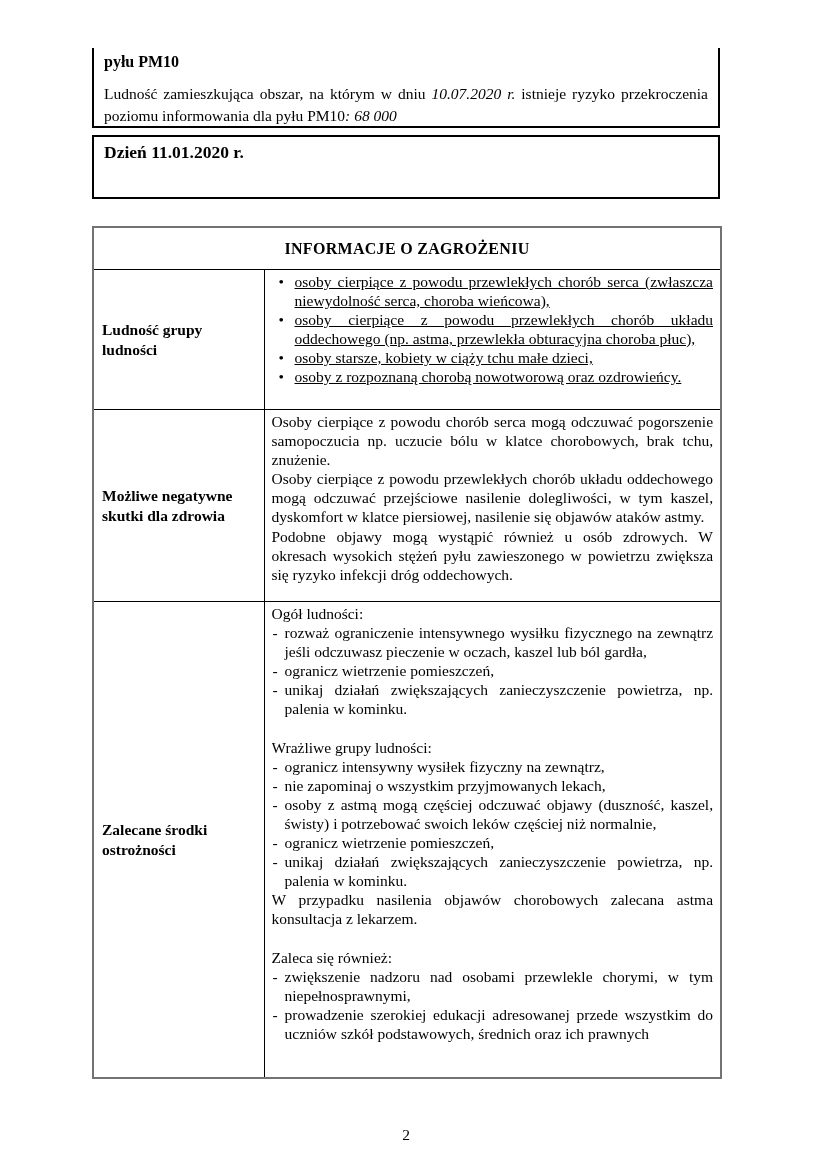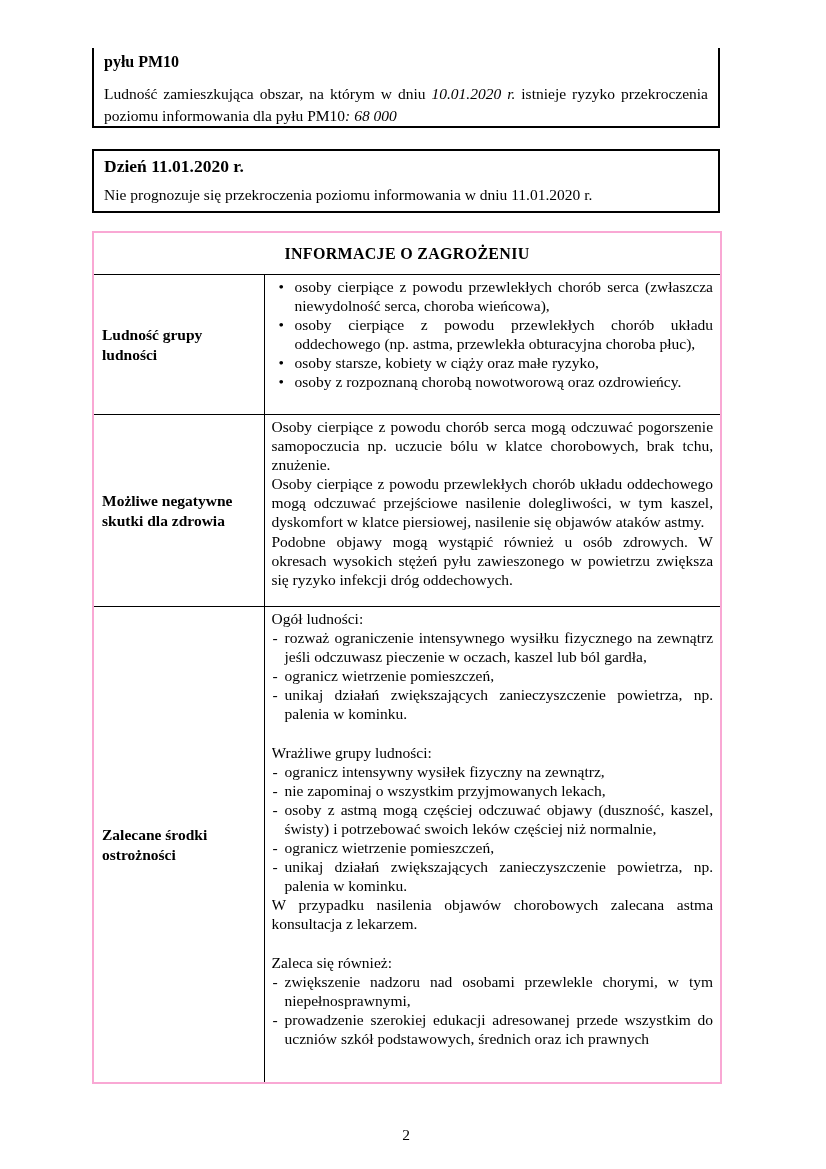--- a/index.html
+++ b/index.html
@@ -18,95 +18,94 @@
     box-sizing:border-box;width:628px;height:80px;
     border:2px solid #000;border-top:none;
     padding:2px 10px 6px 10px;overflow:hidden;
   }
   .box1-title{margin:2px 0 0 0;font-weight:bold;font-size:16px;line-height:20px;}
   .box1-para{margin:11px 0 0 0;font-size:15.5px;line-height:21.5px;text-align:justify;}
 
   
   .box2{
     box-sizing:border-box;width:628px;height:64px;
-    border:2px solid #000;margin-top:21px;
+    border:2px solid #000;margin-top:7px;
     padding:3px 10px 6px 10px;overflow:hidden;
   }
   .box2-title{margin:1px 0 0 0;font-weight:bold;font-size:17.5px;line-height:22px;}
   .box2-para{margin:8px 0 0 0;font-size:15.5px;line-height:20px;}
 
   
   table.hazard{
     border-collapse:collapse;table-layout:fixed;
-    width:628px;margin-top:18px;
-    border:2px solid #f9a8d4;
+    width:628px;margin-top:27px;
+    border:2px solid #737373;
     font-size:15.5px;line-height:19.1px;
   }
   table.hazard th,table.hazard td{border:1px solid #000;vertical-align:middle;}
   th.tbl-header{
     height:41px;font-size:16px;font-weight:bold;
     text-align:center;letter-spacing:.3px;padding:0 4px;
   }
   td.label-cell{
     width:171px;font-weight:bold;
     padding:2px 6px 2px 8px;line-height:19.5px;
     vertical-align:middle;text-align:left;
   }
   td.content-cell{padding:2px 7px;vertical-align:top;}
   .cellwrap{overflow:hidden;}
   .wrap-r1{height:135px;}
   .wrap-r2{height:187px;}
   .wrap-r3{height:471px;}
 
-  .b-item{position:relative;padding-left:23px;text-align:justify;}
+  .b-item{position:relative;padding-left:23px;text-align:justify;text-decoration:underline;}
   .b-item::before{content:"\2022";position:absolute;left:7px;top:0;}
   .d-item{position:relative;padding-left:13px;text-align:justify;}
   .d-item::before{content:"-";position:absolute;left:1px;top:0;}
   .para-j{margin:0;text-align:justify;}
   .sub-heading{}
   .blank-line{height:19px;}
 
   .footer{
     position:absolute;left:92px;top:1126px;width:628px;
     text-align:center;font-size:15.5px;
   }
 </style>
 </head>
 <body>
 
 <div class="page">
   <div class="content">
 
     <section class="box1">
       <p class="box1-title">pyłu PM10</p>
-      <p class="box1-para"><span>Ludność zamieszkująca obszar, na którym w dniu </span><i>10.01.2020 r.</i><span> istnieje ryzyko przekroczenia poziomu informowania dla pyłu PM10</span><i>: 68 000</i></p>
+      <p class="box1-para"><span>Ludność zamieszkująca obszar, na którym w dniu </span><i>10.07.2020 r.</i><span> istnieje ryzyko przekroczenia poziomu informowania dla pyłu PM10</span><i>: 68 000</i></p>
     </section>
 
     <section class="box2">
       <p class="box2-title">Dzień 11.01.2020 r.</p>
-      <p class="box2-para">Nie prognozuje się przekroczenia poziomu informowania w dniu 11.01.2020 r.</p>
     </section>
 
     <table class="hazard">
       <colgroup>
           <col style="width:171px">
           <col style="width:457px">
         </colgroup>
       <tbody>
           <tr>
         <th class="tbl-header" colspan="2">INFORMACJE O ZAGROŻENIU</th>
       </tr>
 
       <tr>
         <td class="label-cell">Ludność grupy ludności</td>
         <td class="content-cell">
           <div class="cellwrap wrap-r1">
             <div class="b-item">osoby cierpiące z powodu przewlekłych chorób serca (zwłaszcza niewydolność serca, choroba wieńcowa),</div>
             <div class="b-item">osoby cierpiące z powodu przewlekłych chorób układu oddechowego (np. astma, przewlekła obturacyjna choroba płuc),</div>
-            <div class="b-item">osoby starsze, kobiety w ciąży oraz małe ryzyko,</div>
+            <div class="b-item">osoby starsze, kobiety w ciąży tchu małe dzieci,</div>
             <div class="b-item">osoby z rozpoznaną chorobą nowotworową oraz ozdrowieńcy.</div>
           </div>
         </td>
       </tr>
 
       <tr>
         <td class="label-cell">Możliwe negatywne skutki dla zdrowia</td>
         <td class="content-cell">
           <div class="cellwrap wrap-r2">
             <p class="para-j">Osoby cierpiące z powodu chorób serca mogą odczuwać pogorszenie samopoczucia np. uczucie bólu w klatce chorobowych, brak tchu, znużenie.</p>

